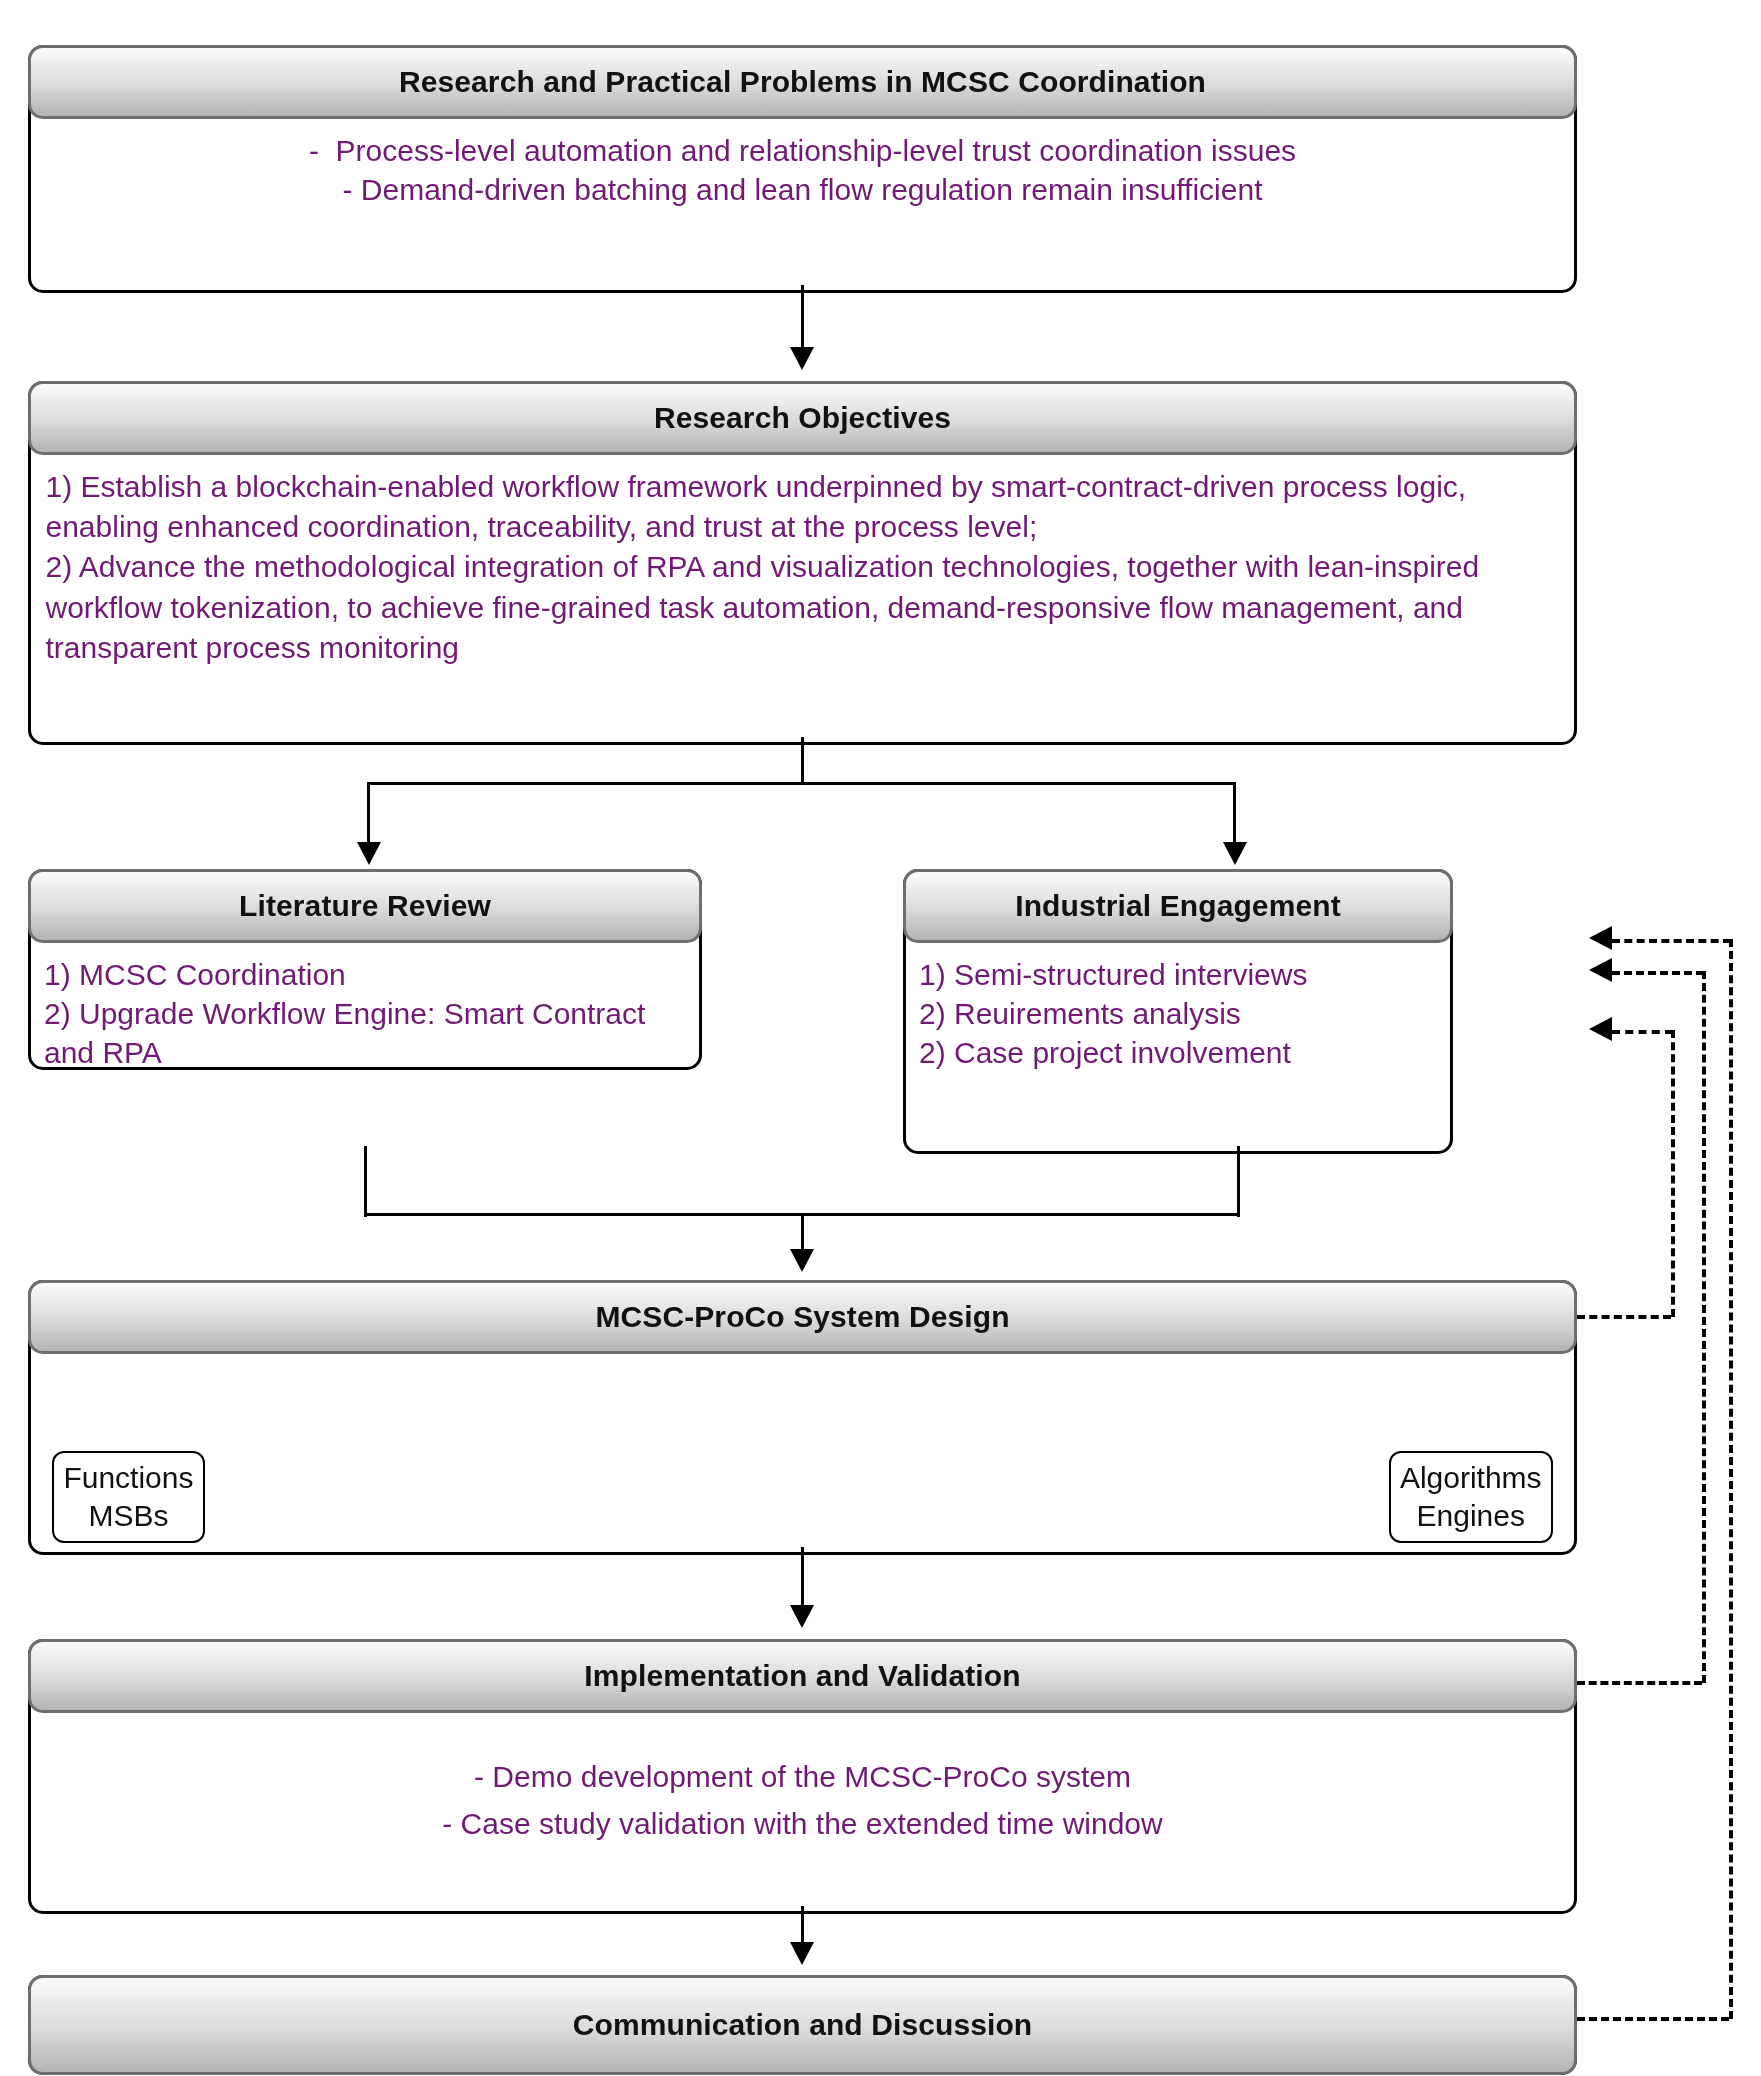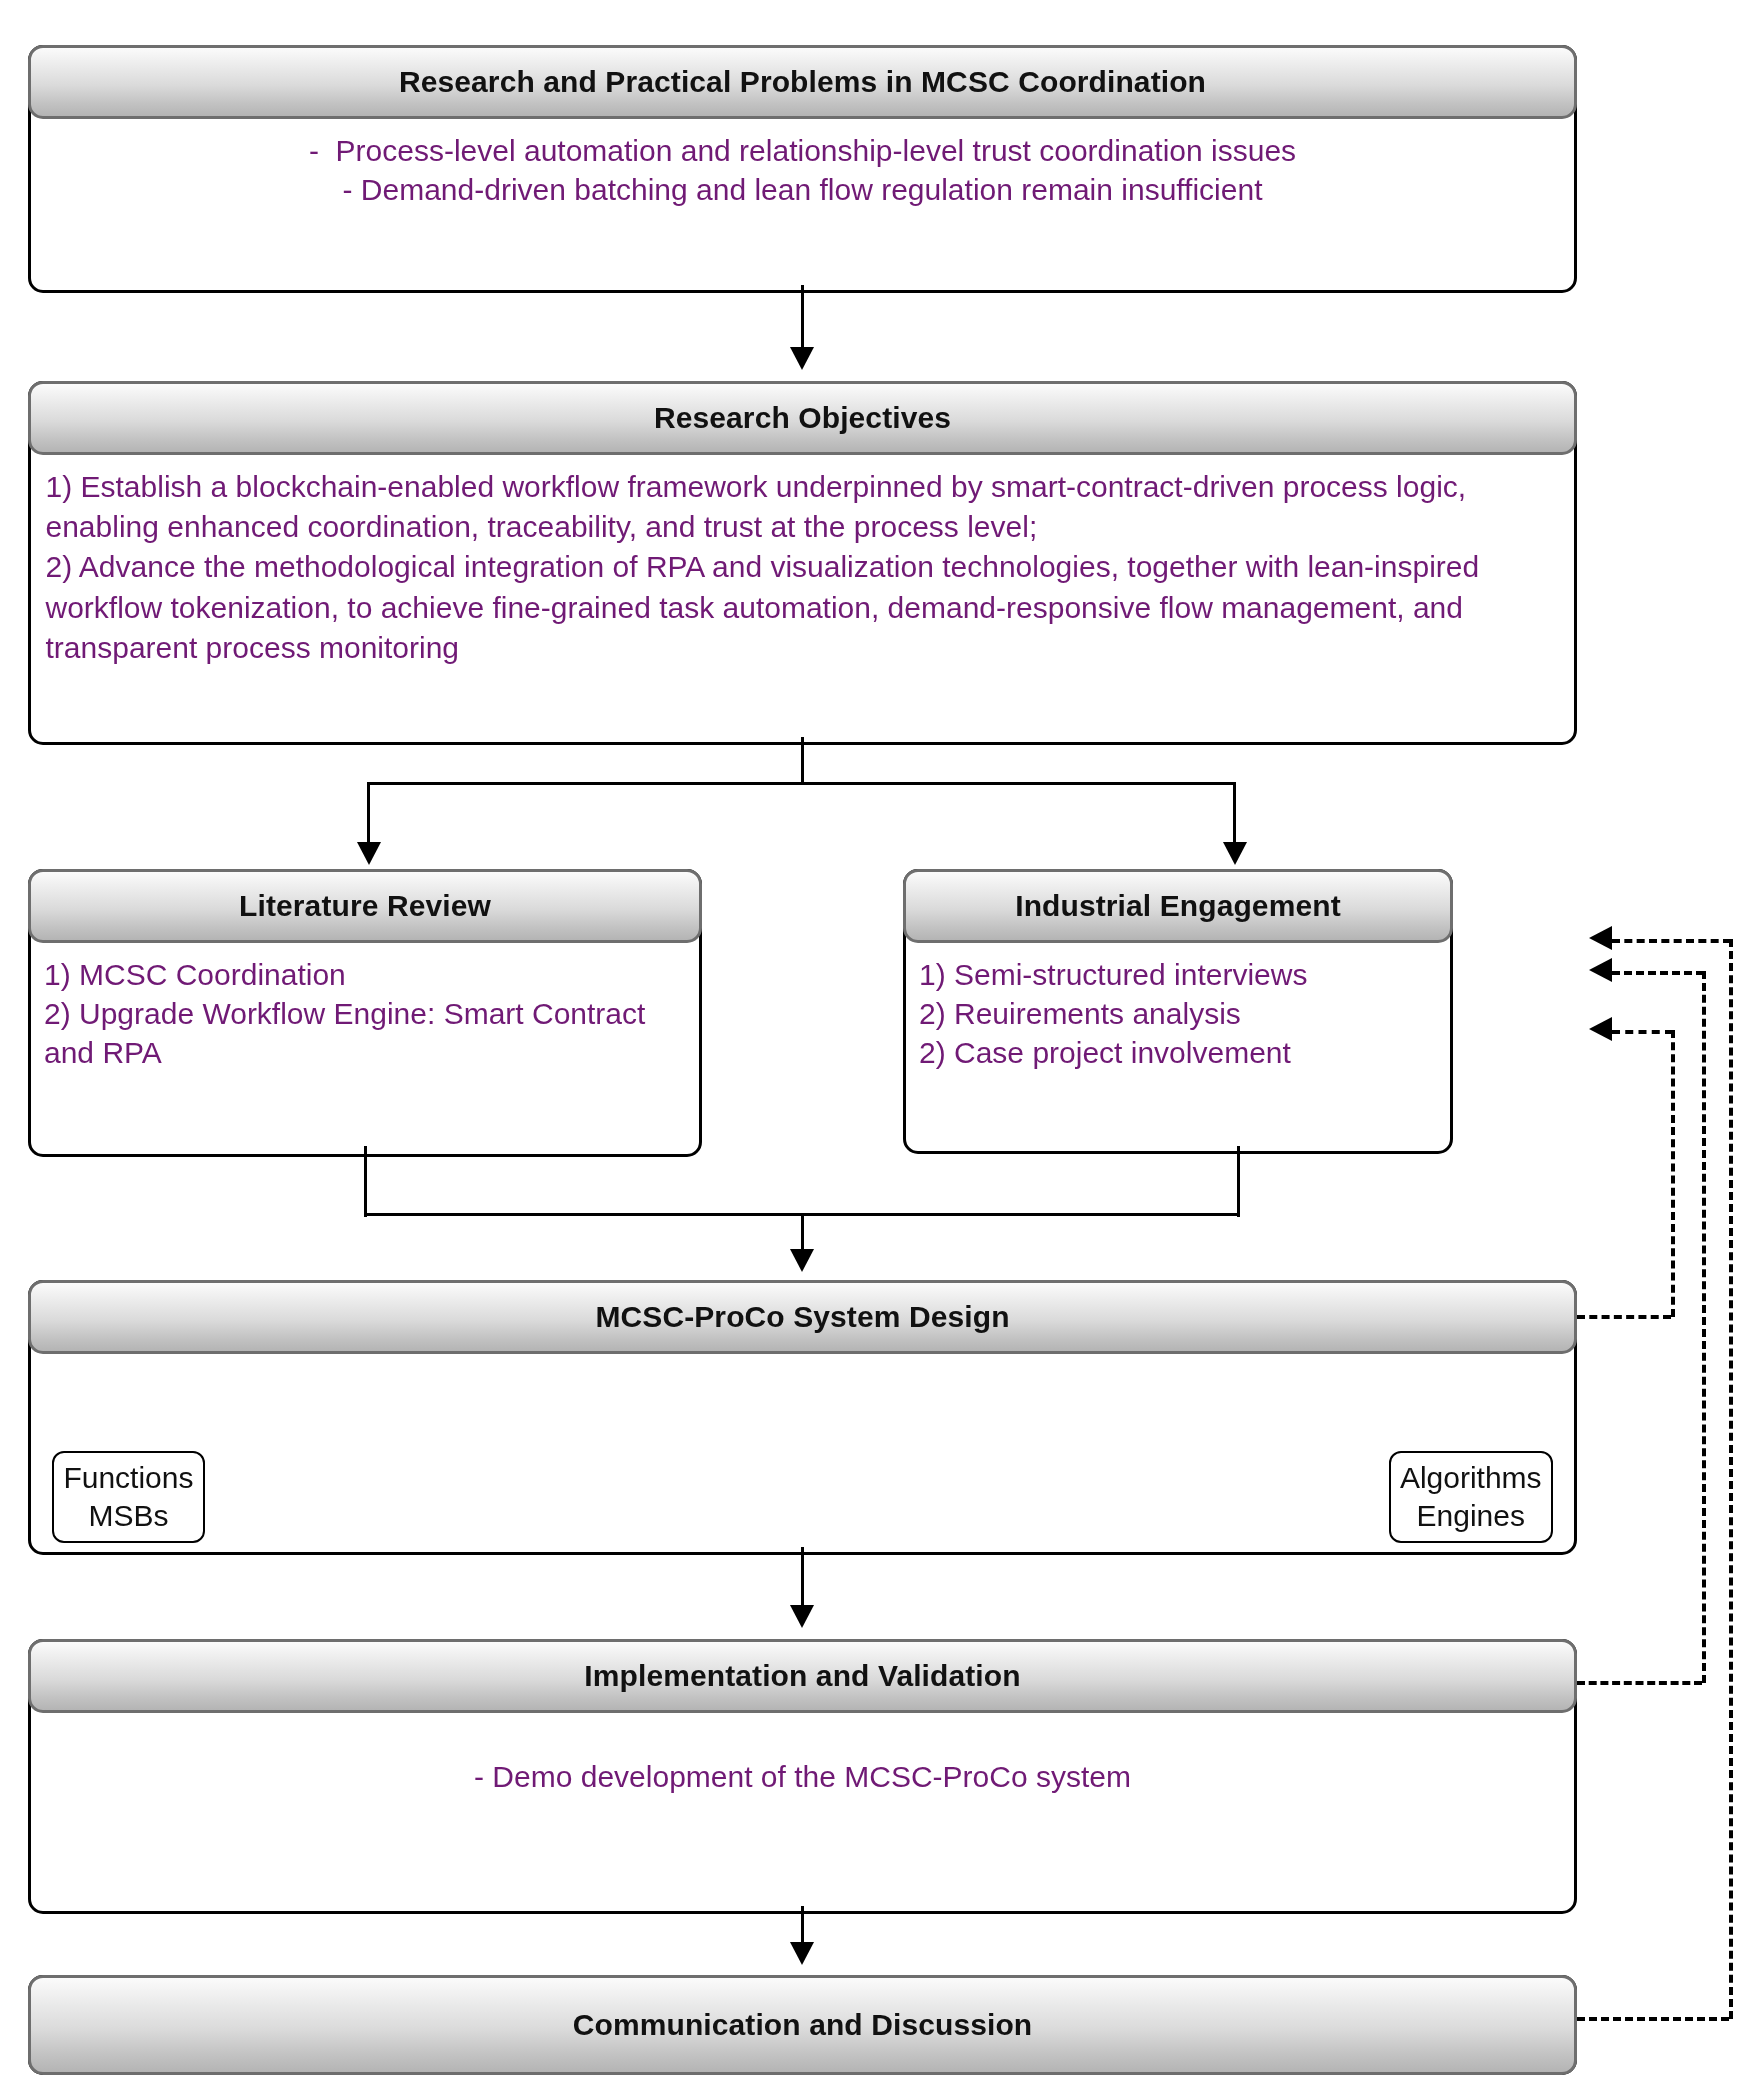--- a/index.html
+++ b/index.html
@@ -39,21 +39,21 @@
     font-size:30px;color:#701a75;line-height:1.30;
   }
   .node.headeronly .body{border-radius:15px;}
 
   .lines{margin:0;padding:0;list-style:none;}
   .lines li{white-space:pre-wrap;}
 
   
   #n-problems   {left:28px;  top:37px;   width:1549px; height:248px;}
   #n-objectives {left:28px;  top:373px;  width:1549px; height:364px;}
-  #n-lit        {left:28px;  top:861px; width:674px; height:288px;}
+  #n-lit        {left:28px;  top:861px; width:674px; height:201px;}
   #n-ind        {left:903px;top:861px; width:550px; height:285px;padding-left:19px;}
   #n-design     {left:28px;  top:1272px; width:1549px; height:275px;}
   #n-impl       {left:28px;  top:1631px; width:1549px; height:275px;}
   #n-comm       {left:28px;  top:1967px; width:1549px; height:100px;}
   #n-comm .hdr  {height:100px;}
 
   #n-problems .content{top:86px;text-align:center;}
   #n-objectives .content{top:86px;left:17.5px;right:17.5px;text-align:left;line-height:1.34;}
   #n-lit .content{top:86px;left:16px;right:8px;text-align:left;}
   #n-ind .content{top:86px;left:16px;right:16px;text-align:left;}
@@ -186,20 +186,21 @@
   <div class="arrowdown" style="left:790px;top:1605px;"></div>
 
   <div class="node" id="n-impl">
     <div class="body"></div>
     <div class="hdr">
       <span class="t">Implementation and Validation</span>
     </div>
     <div class="content">
       <ul class="lines">
         <li>- Demo development of the MCSC-ProCo system</li>
+        <li>- Case study validation with the extended time window</li>
       </ul>
     </div>
   </div>
 
   <div class="vline" style="left:801px;top:1906px;height:39px;"></div>
   <div class="arrowdown" style="left:790px;top:1942px;"></div>
 
   <div class="node headeronly" id="n-comm">
     <div class="body"></div>
     <div class="hdr">

